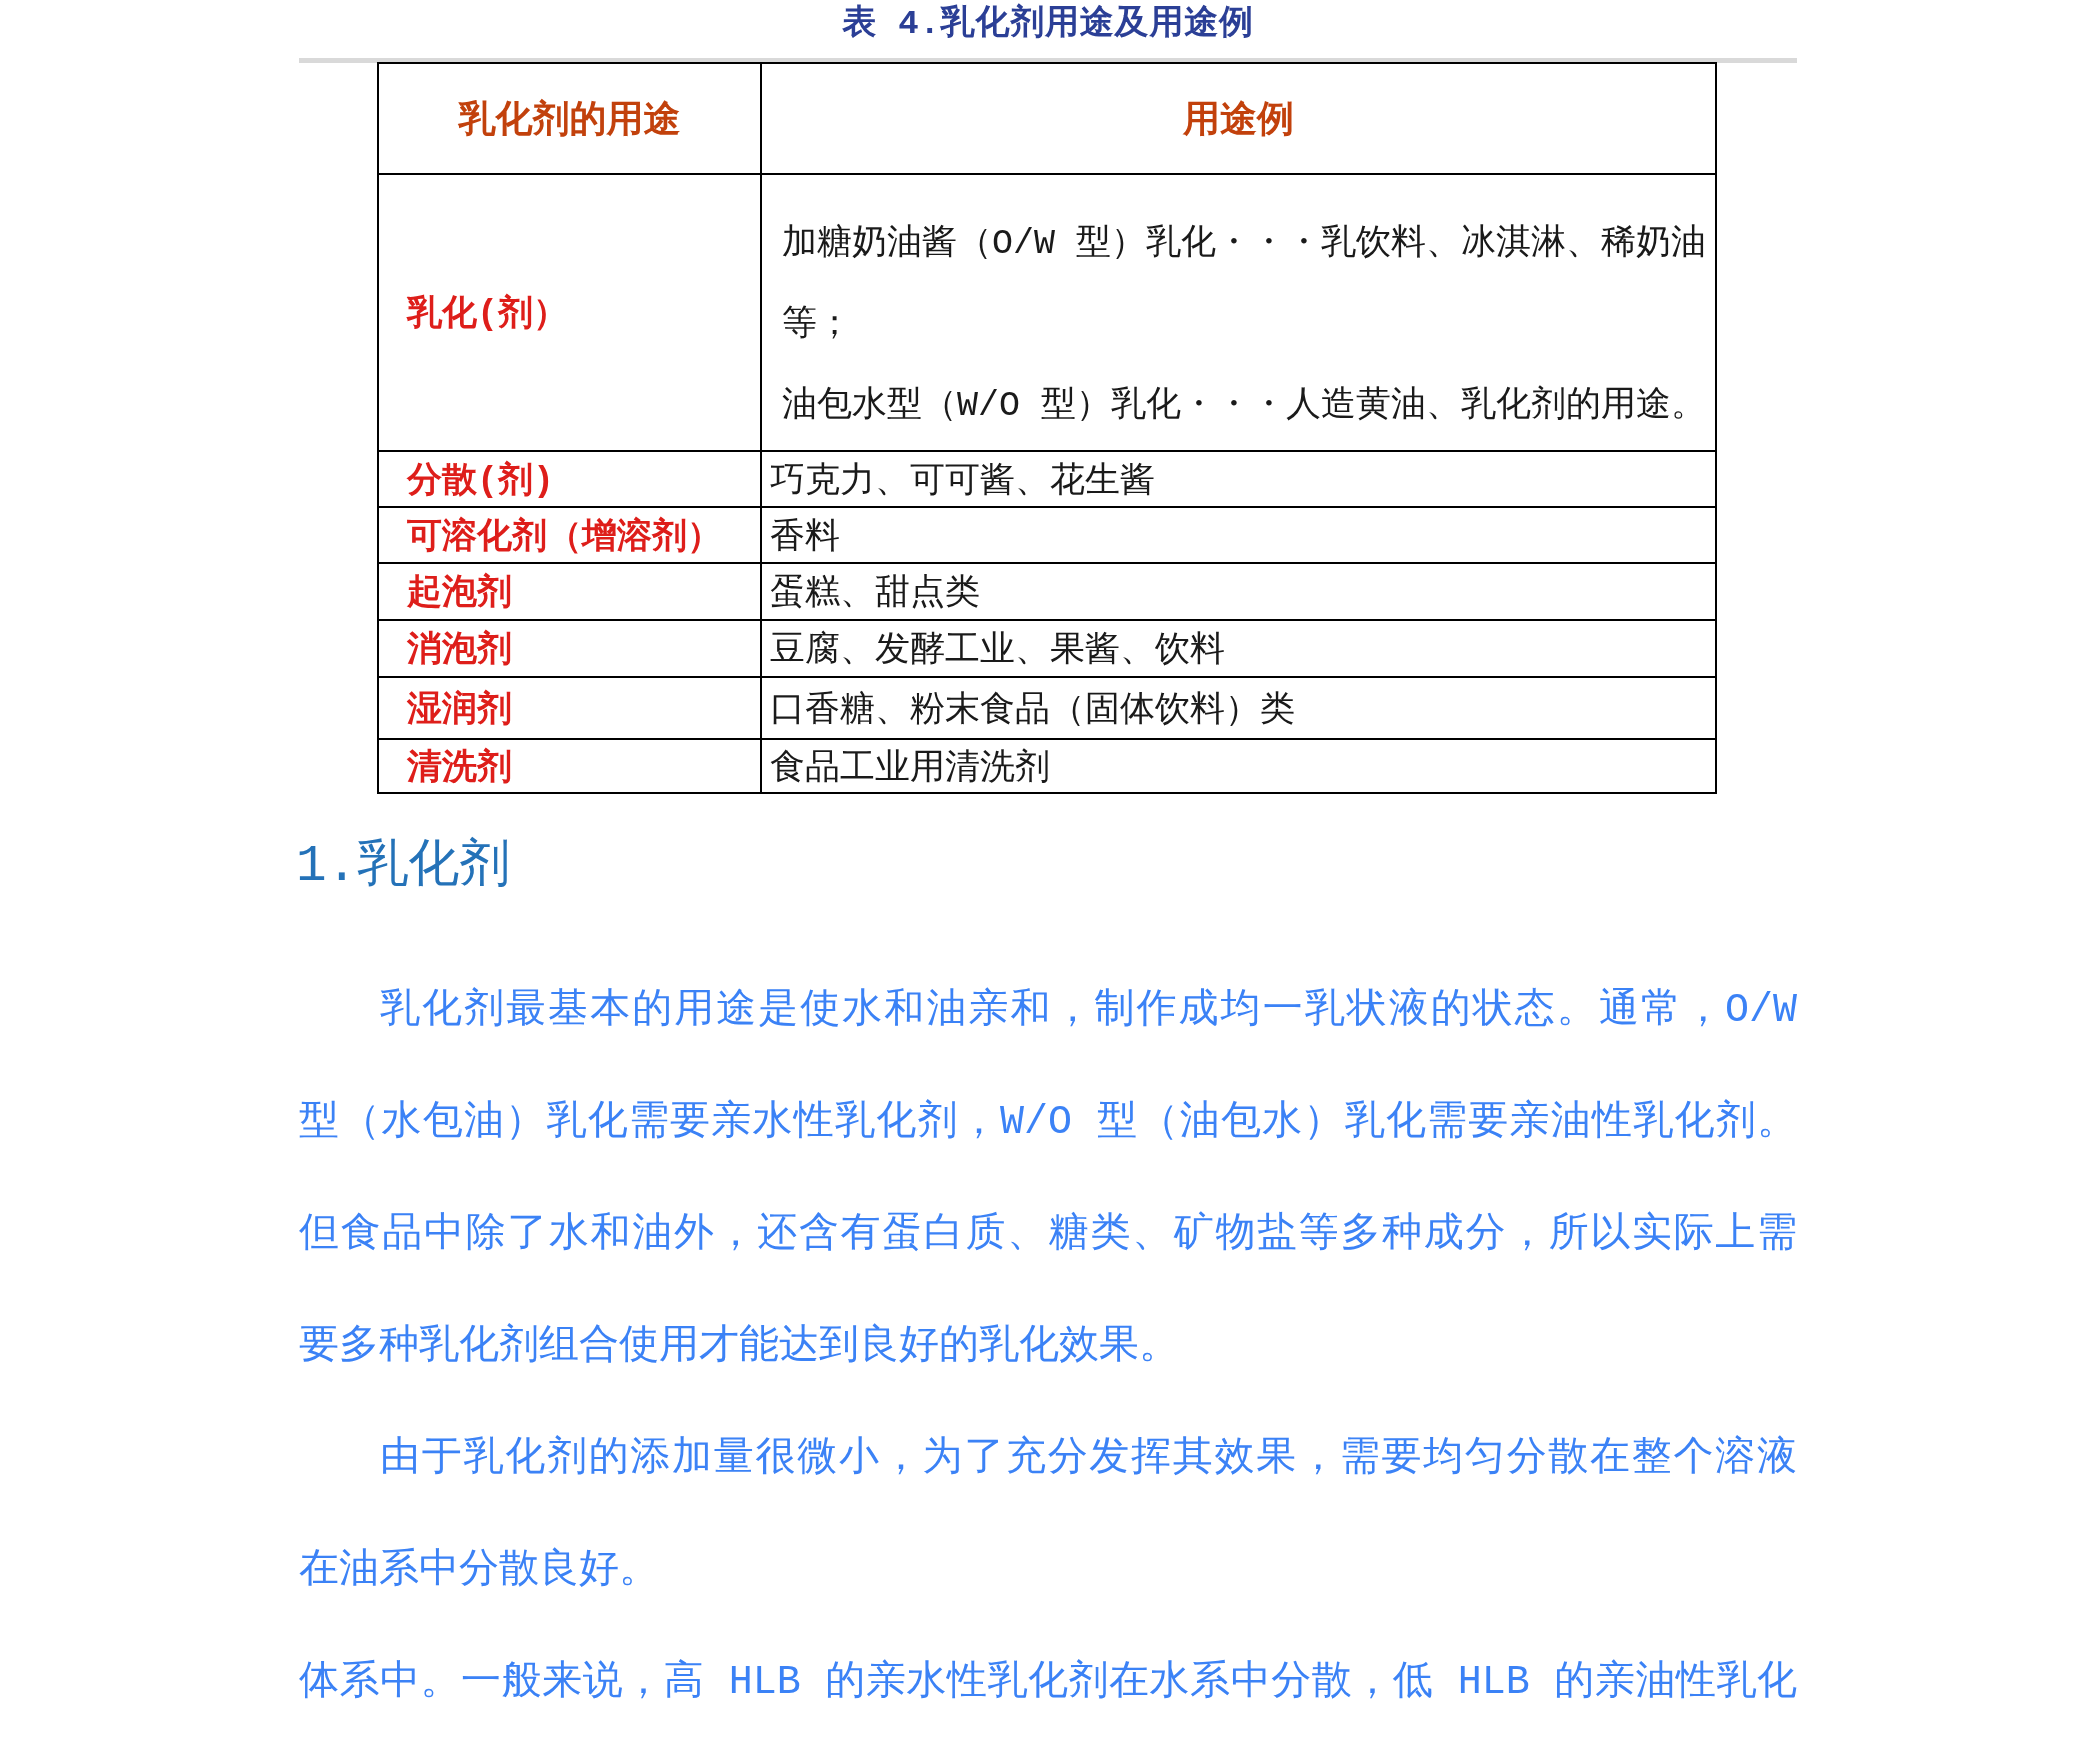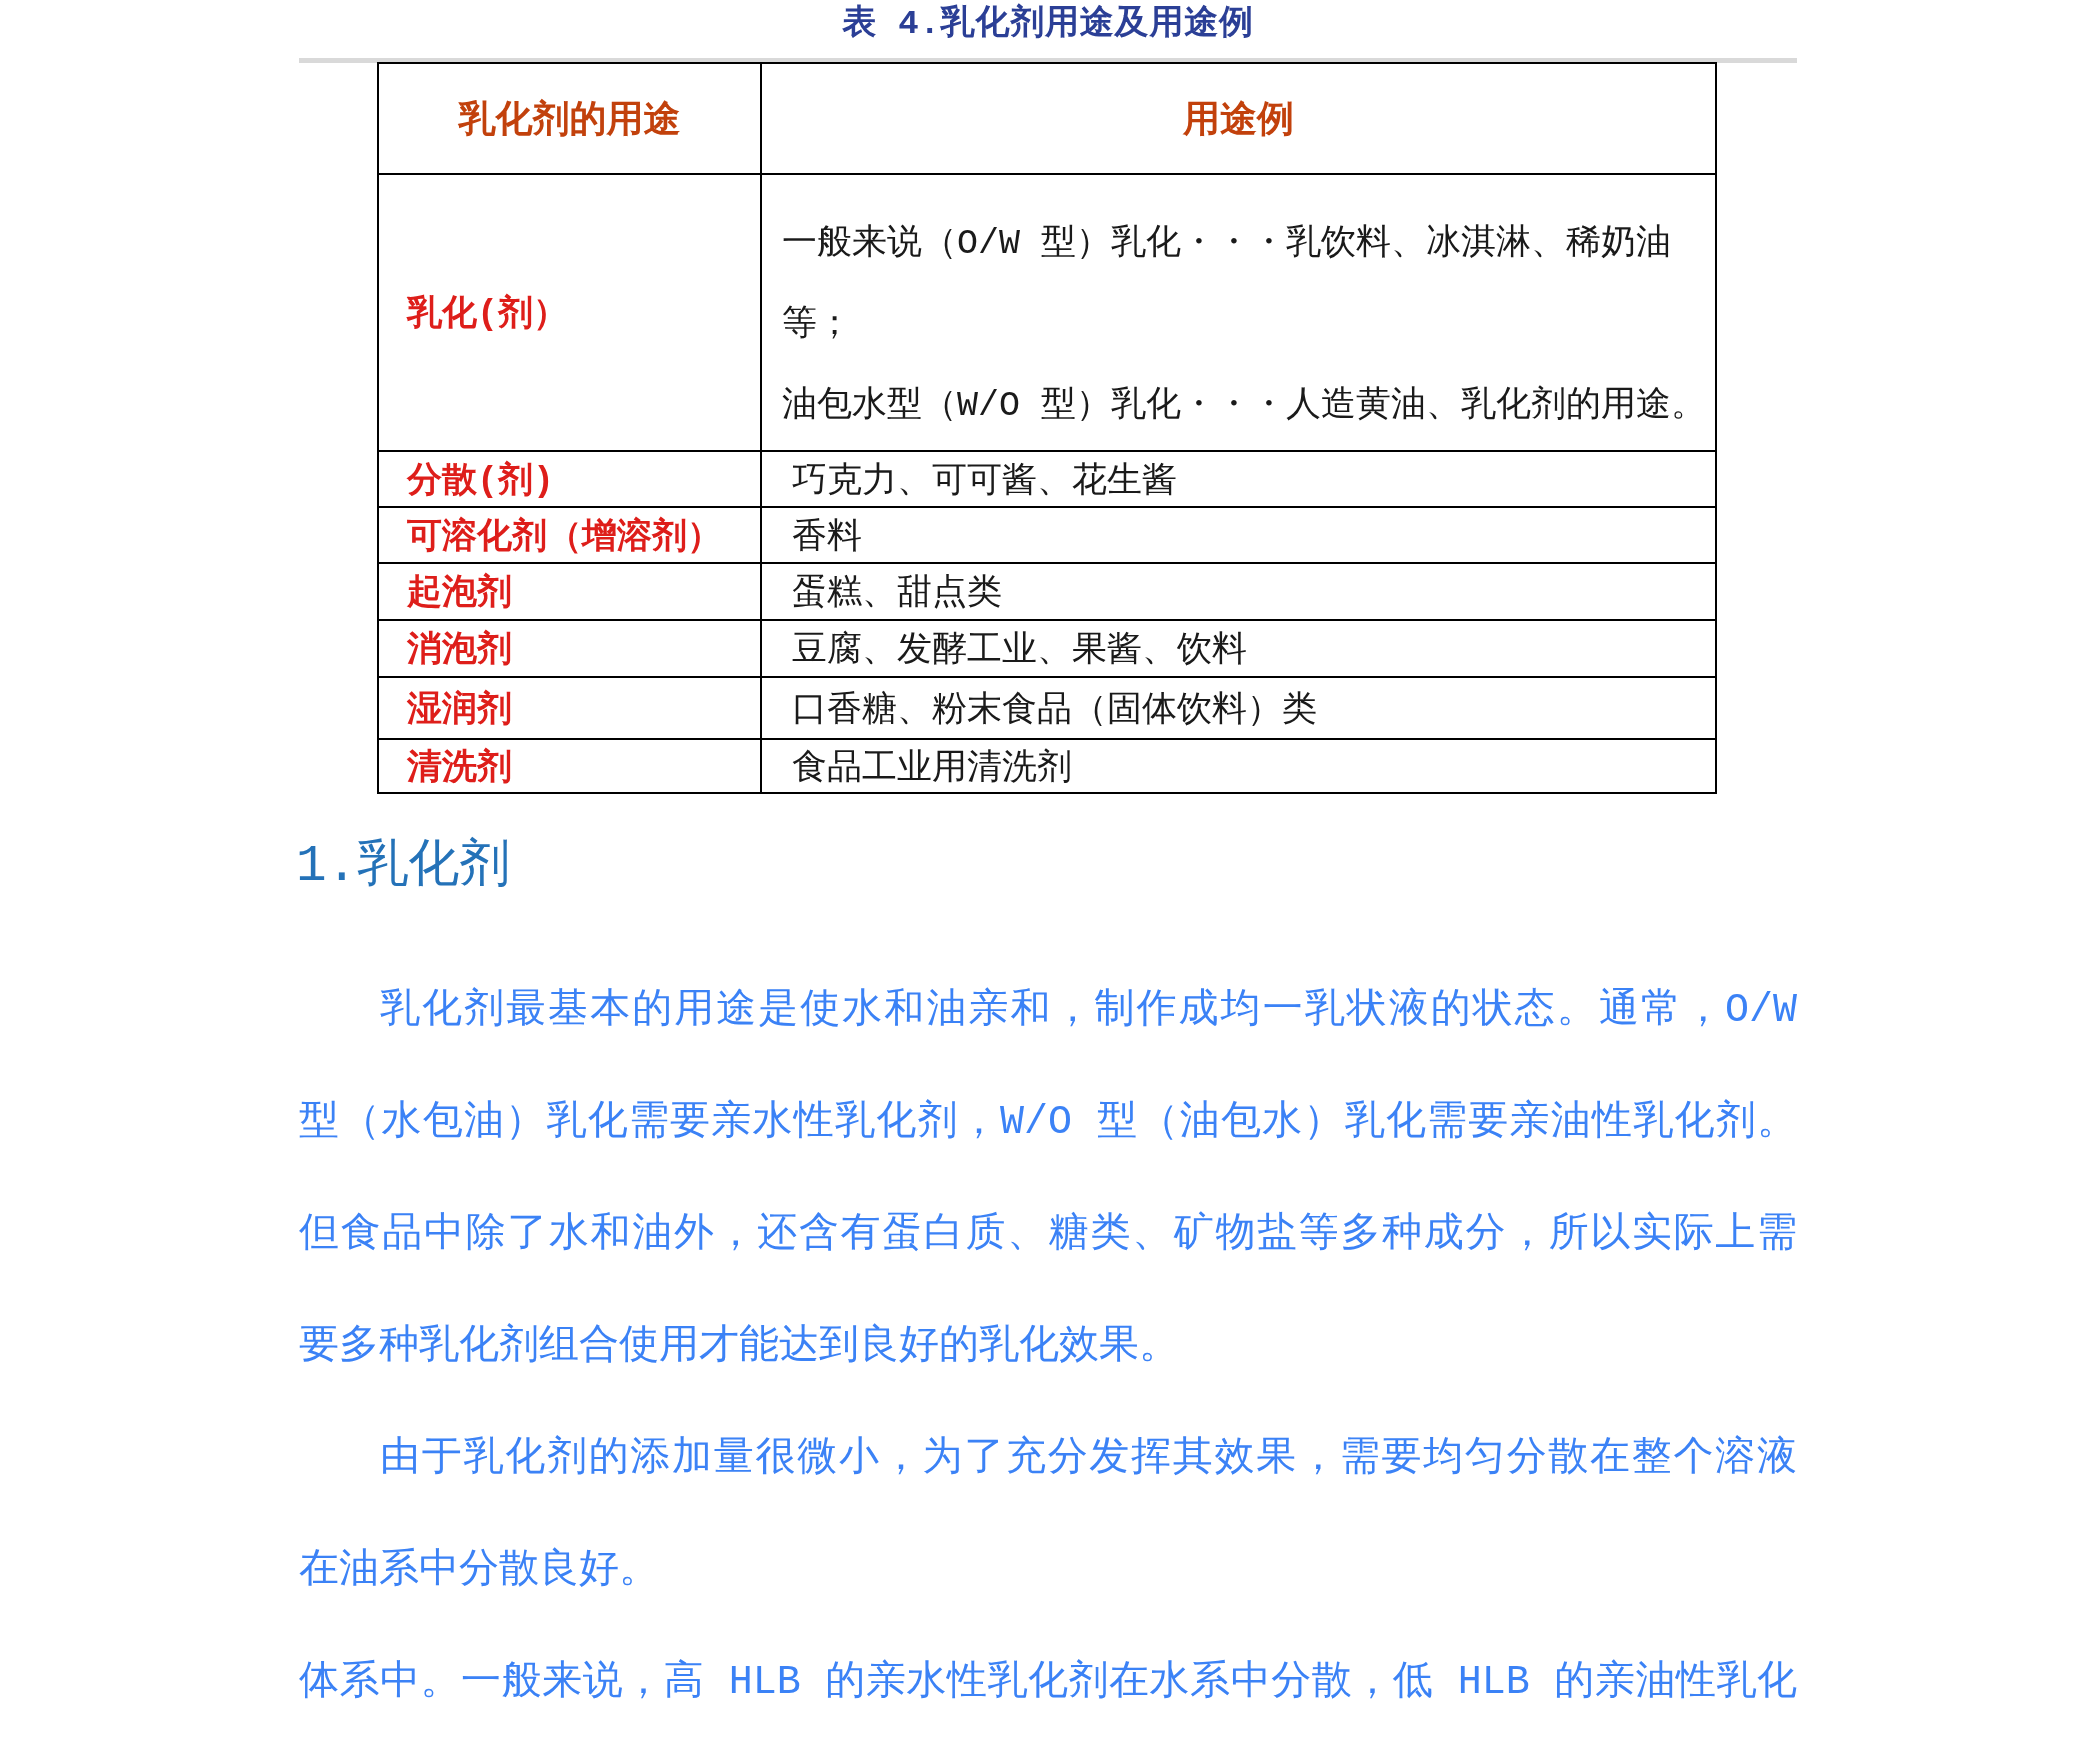--- a/index.html
+++ b/index.html
@@ -23,21 +23,21 @@
   .use-table th, .use-table td {
     border:2.5px solid #000; vertical-align:middle; overflow:hidden; padding:0;
   }
   .use-table th {
     text-align:center; font-size:37px; font-weight:bold; color:#c2410c;
   }
   .use-table td.cell-use {
     text-align:left; padding-left:28px; font-size:35px; font-weight:bold; color:#de1e1a;
   }
   .use-table td.cell-example {
-    text-align:left; padding-left:30px; font-size:35px; color:#1a1a1a;margin-left:34px;
+    text-align:left; padding-left:8px; font-size:35px; color:#1a1a1a;margin-left:34px;
   }
   .use-table td.cell-example-multi {
     vertical-align:top; padding-top:29px; padding-left:20px; font-size:35px; color:#1a1a1a;
   }
   .ex-line { line-height:81px; white-space:nowrap; }
   .section-heading {
     position:absolute; left:296px; top:843px; margin:0;
     font-size:51px; line-height:47px; font-weight:normal; color:#2472b8;
   }
   .body-text {
@@ -63,21 +63,21 @@
       <col style="width:955px">
     </colgroup>
     <tbody>
       <tr style="height:111px">
         <th>乳化剂的用途</th>
         <th>用途例</th>
       </tr>
       <tr style="height:277px">
         <td class="cell-use">乳化(剂）</td>
         <td class="cell-example-multi">
-          <div class="ex-line">一般来说（O/W 型）乳化・・・乳饮料、冰淇淋、稀奶油</div>
+          <div class="ex-line">加糖奶油酱（O/W 型）乳化・・・乳饮料、冰淇淋、稀奶油</div>
           <div class="ex-line">等；</div>
           <div class="ex-line">油包水型（W/O 型）乳化・・・人造黄油、乳化剂的用途。</div>
         </td>
       </tr>
       <tr style="height:56px">
         <td class="cell-use">分散(剂)</td>
         <td class="cell-example">巧克力、可可酱、花生酱</td>
       </tr>
       <tr style="height:56px">
         <td class="cell-use">可溶化剂（增溶剂）</td>

